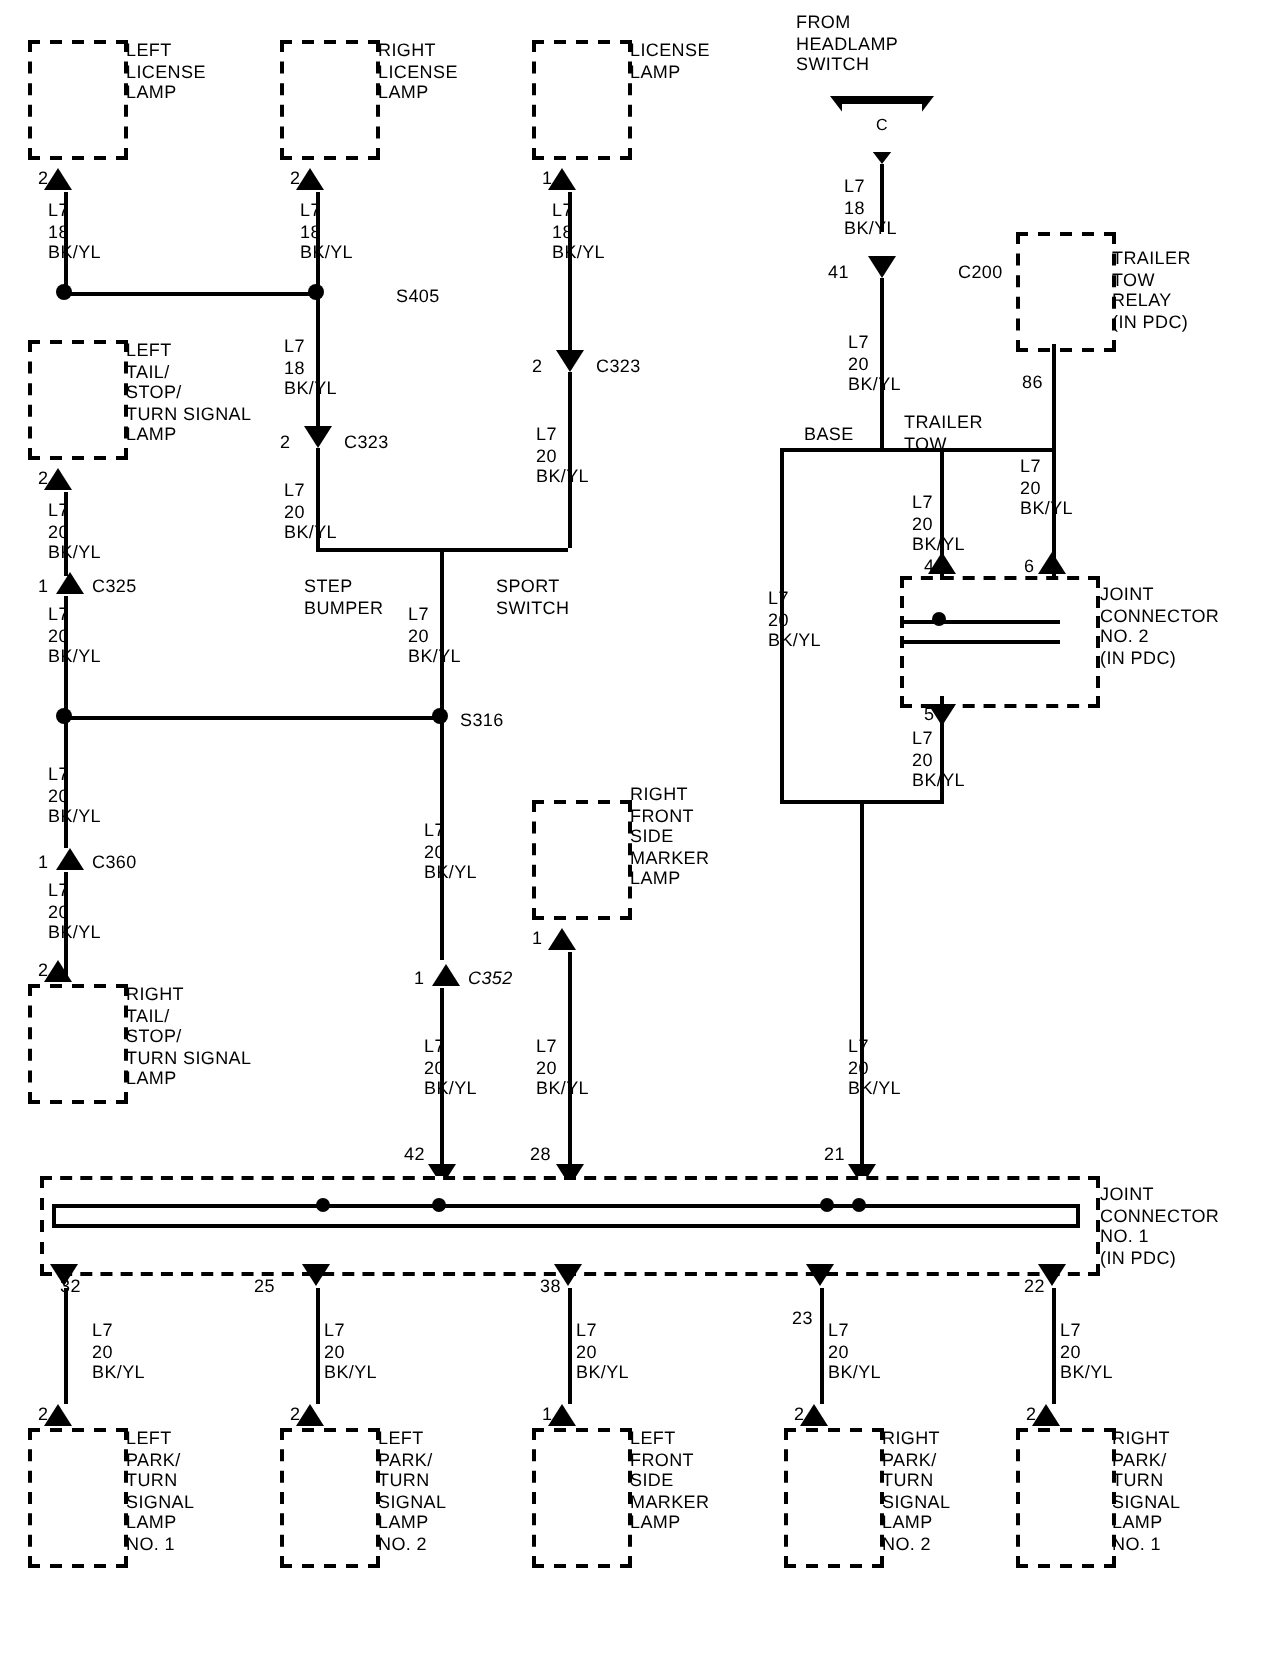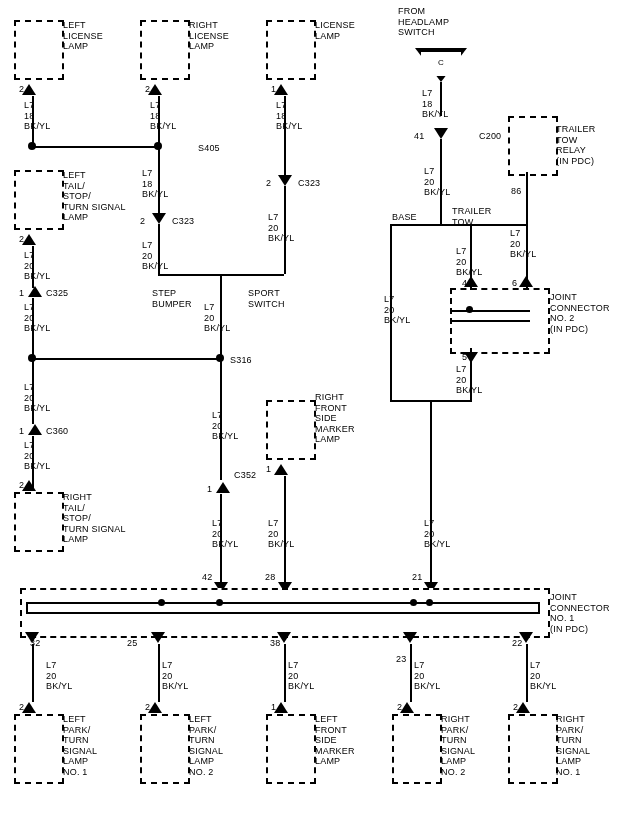--- a/index.html
+++ b/index.html
@@ -169,41 +169,41 @@
 STOP/
 TURN SIGNAL
 LAMP</div>
 
   <div class="wire vw" style="left:220px;top:358px;height:122px;"></div>
   <div class="lbl" style="left:212px;top:410px;">L7
 20
 BK/YL</div>
   <div class="lbl" style="left:207px;top:484px;">1</div>
   <div class="tri triu" style="left:216px;top:482px;"></div>
-  <div class="lbl" style="left:234px;top:470px;">C352</div>
+  <div class="lbl" style="left:234px;top:484px;font-style:italic;">C352</div>
   <div class="wire vw" style="left:220px;top:494px;height:88px;"></div>
   <div class="lbl" style="left:212px;top:518px;">L7
 20
 BK/YL</div>
 
   <div class="box" style="left:266px;top:400px;width:46px;height:56px;"></div>
   <div class="lbl" style="left:315px;top:392px;">RIGHT
 FRONT
 SIDE
 MARKER
 LAMP</div>
   <div class="lbl" style="left:266px;top:464px;">1</div>
   <div class="tri triu" style="left:274px;top:464px;"></div>
   <div class="lbl" style="left:268px;top:518px;">L7
 20
 BK/YL</div>
   <div class="wire vw" style="left:284px;top:476px;height:106px;"></div>
 
   <div class="wire hw" style="left:390px;top:224px;width:136px;"></div>
-  <div class="lbl" style="left:392px;top:212px;">BASE</div>
+  <div class="lbl" style="left:402px;top:212px;">BASE</div>
   <div class="lbl" style="left:452px;top:206px;">TRAILER
 TOW</div>
   <div class="wire vw" style="left:390px;top:224px;height:176px;"></div>
   <div class="lbl" style="left:384px;top:294px;">L7
 20
 BK/YL</div>
 
   <div class="wire vw" style="left:470px;top:224px;height:62px;"></div>
   <div class="lbl" style="left:456px;top:246px;">L7
 20

